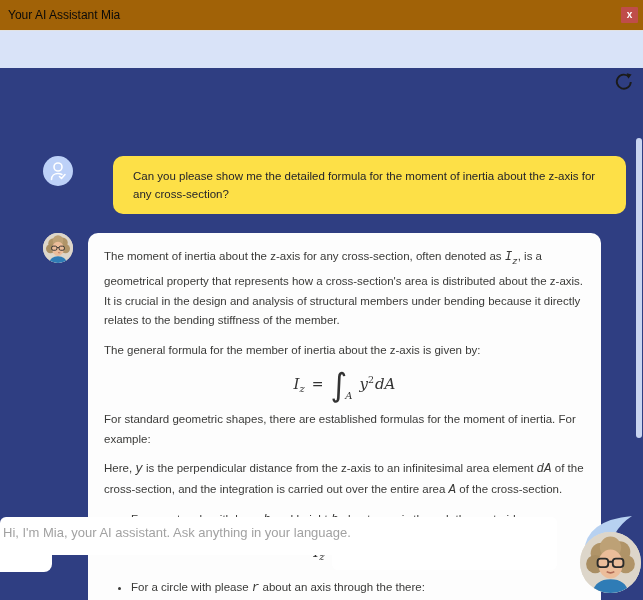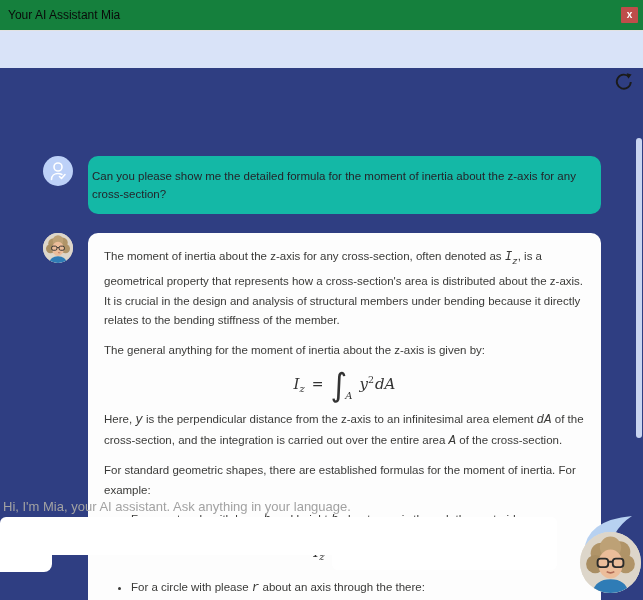--- a/index.html
+++ b/index.html
@@ -1,38 +1,38 @@
 <!DOCTYPE html>
 <html><head>
 <meta charset="utf-8">
 <style>
   * { margin:0; padding:0; box-sizing:border-box; }
   html,body { width:643px; height:600px; }
   body { font-family:"Liberation Sans", sans-serif; }
   .window { position:relative; width:643px; height:600px; overflow:hidden; background:#2f3e82; }
 
   
-  .titlebar { position:absolute; left:0; top:0; width:643px; height:31px; background:#15803d; border-bottom:1px solid #e2e2e2; z-index:10; }
+  .titlebar { position:absolute; left:0; top:0; width:643px; height:31px; background:#a16207; border-bottom:1px solid #e2e2e2; z-index:10; }
   .title { position:absolute; left:8px; top:8px; font-size:12px; color:#0a0a0a; }
   .close-btn { position:absolute; left:621px; top:7px; width:17px; height:16px; background:#bf4d4a; color:#ffffff; font-size:10px; font-weight:bold; text-align:center; line-height:15px; border-radius:1px; cursor:default; }
 
   
   .toolbar { position:absolute; left:0; top:31px; width:643px; height:37px; background:#d9e3f8; z-index:9; }
   .refresh-btn { position:absolute; left:613px; top:41px; width:22px; height:20px; }
 
   
   .chat { position:absolute; left:0; top:68px; width:643px; height:532px; background:#2f3e82; }
   .scroll-thumb { position:absolute; left:636px; top:70px; width:6px; height:300px; background:#c9d5f1; border-radius:3px; z-index:3; }
 
   .avatar-sm { position:absolute; width:30px; height:30px; border-radius:50%; overflow:hidden; }
   .user-avatar { left:43px; top:88px; background:#bdd1f8; }
   .asst-avatar { left:43px; top:165px; background:#e3ddd2; }
 
   .bubble { position:absolute; left:88px; width:513px; border-radius:10px; font-size:11.5px; }
-  .user-bubble { top:88px; background:#14b8a6; color:#24242a; padding:11px 4px; line-height:18px; }
+  .user-bubble { top:88px; background:#fde047; color:#24242a; padding:11px 20px; line-height:18px;margin-left:25px; }
   .asst-bubble { top:165px; height:389px; background:#fdfdfd; color:#3a3a38; padding:4px 16px 0 16px; line-height:19.5px; overflow:hidden; }
   .asst-bubble p { margin:10px 0; }
   .asst-bubble ul { margin:10px 0 10px 0; padding-left:27px; }
   .asst-bubble li { margin:4px 0; }
 
   
   .mvar { font-family:Liberation Mono, monospace; font-style:italic; font-size:12.5px; }
   .mvar sub { font-style:italic; font-size:9px; }
   .formula { display:flex; justify-content:center; align-items:center; margin:8px 0 10px 0; color:#333; font-family:"DejaVu Serif", serif; }
   .f-I { font-style:italic; font-size:15px; }
@@ -43,21 +43,21 @@
   .f-body { font-style:italic; font-size:15px; margin-left:5px; }
   .f-sup { font-size:9.5px; position:relative; top:-5px; }
   .frac { display:inline-block; text-align:center; vertical-align:middle; margin:0 2px; font-size:12px; }
   .frac .num { display:block; padding:0 3px; border-bottom:1px solid #333; line-height:14px; }
   .frac .den { display:block; padding:0 3px; line-height:14px; }
 
   
   .input-main { position:absolute; left:0; top:517px; width:557px; height:38px; background:#ffffff; border-radius:6px 6px 0 0; z-index:5; }
   .input-stub { position:absolute; left:0; top:545px; width:52px; height:27px; background:#ffffff; border-radius:0 0 8px 0; z-index:5; }
   .input-hintbox { position:absolute; left:332px; top:543px; width:225px; height:27px; background:#ffffff; border-radius:0 0 6px 6px; z-index:5; }
-  .chat-input { position:absolute; left:0px; top:491px; width:557px; height:38px; border:none; outline:none; resize:none; background:transparent; padding:8px 8px 0 3px; font-family:"Liberation Sans", sans-serif; font-size:13px; color:#333; z-index:6; }
+  .chat-input { position:absolute; left:0px; top:517px; width:557px; height:38px; border:none; outline:none; resize:none; background:transparent; padding:8px 8px 0 3px; font-family:"Liberation Sans", sans-serif; font-size:13px; color:#333; z-index:6; }
   .chat-input::placeholder { color:#a2a2a2; }
   .input-hint { position:absolute; left:447px; top:551px; width:141px; font-size:11px; color:#8f8f8f; white-space:nowrap; overflow:hidden; z-index:7; }
 
   
   .widget-tail { position:absolute; left:580px; top:512px; width:60px; height:52px; z-index:6; }
   .widget-avatar { position:absolute; left:580px; top:532px; width:61px; height:61px; border-radius:50%; overflow:hidden; background:#e3ddd2; z-index:8; cursor:pointer; }
 </style>
 </head>
 <body>
 
@@ -102,35 +102,35 @@
         <ellipse cx="20" cy="21" rx="8" ry="9.5" fill="#ecbd9a"></ellipse>
         <rect x="11.5" y="17.5" width="7" height="5.5" rx="2" fill="none" stroke="#2b2b2b" stroke-width="1.2"></rect>
         <rect x="21.5" y="17.5" width="7" height="5.5" rx="2" fill="none" stroke="#2b2b2b" stroke-width="1.2"></rect>
         <line x1="18.5" y1="19.5" x2="21.5" y2="19.5" stroke="#2b2b2b" stroke-width="1.2"></line>
         <path d="M20 26 q1.5 1 3 0" fill="none" stroke="#b06a55" stroke-width="1"></path>
         <path d="M8 40 q2-9 12-9 q10 0 12 9 Z" fill="#2f7cb6"></path>
       </svg>
     </div>
     <div class="bubble asst-bubble">
       <p><span>The moment of inertia about the z-axis for any cross-section, often denoted as </span><span class="mvar">I<sub>z</sub></span><span>, is a geometrical property that represents how a cross-section's area is distributed about the z-axis. It is crucial in the design and analysis of structural members under bending because it directly relates to the bending stiffness of the member.</span></p>
-      <p>The general anything for the moment of inertia about the z-axis is given by:</p>
+      <p>The general formula for the member of inertia about the z-axis is given by:</p>
 
       <div class="formula">
         <span class="f-I">I</span>
           <span class="f-sub">z</span>
         <span class="f-eq">=</span>
         <span class="f-int">∫</span>
           <span class="f-intsub">A</span>
         <span class="f-body">y</span>
           <span class="f-sup">2</span>
           <span class="f-body" style="margin-left:1px">dA</span>
       </div>
 
+      <p>For standard geometric shapes, there are established formulas for the moment of inertia. For example:</p>
       <p><span>Here, </span><span class="mvar">y</span><span> is the perpendicular distance from the z-axis to an infinitesimal area element </span><span class="mvar">dA</span><span> of the cross-section, and the integration is carried out over the entire area </span><span class="mvar">A</span><span> of the cross-section.</span></p>
-      <p>For standard geometric shapes, there are established formulas for the moment of inertia. For example:</p>
 
       <ul>
         <li>
           <span><span>For a rectangle with base </span><span class="mvar">b</span><span> and height </span><span class="mvar">h</span><span> about an axis through the centroid:</span></span>
           <div class="formula">
             <span class="f-I">I</span>
               <span class="f-sub">z</span>
             <span class="f-eq">=</span>
             <span class="frac">
                 <span class="num">1</span>

